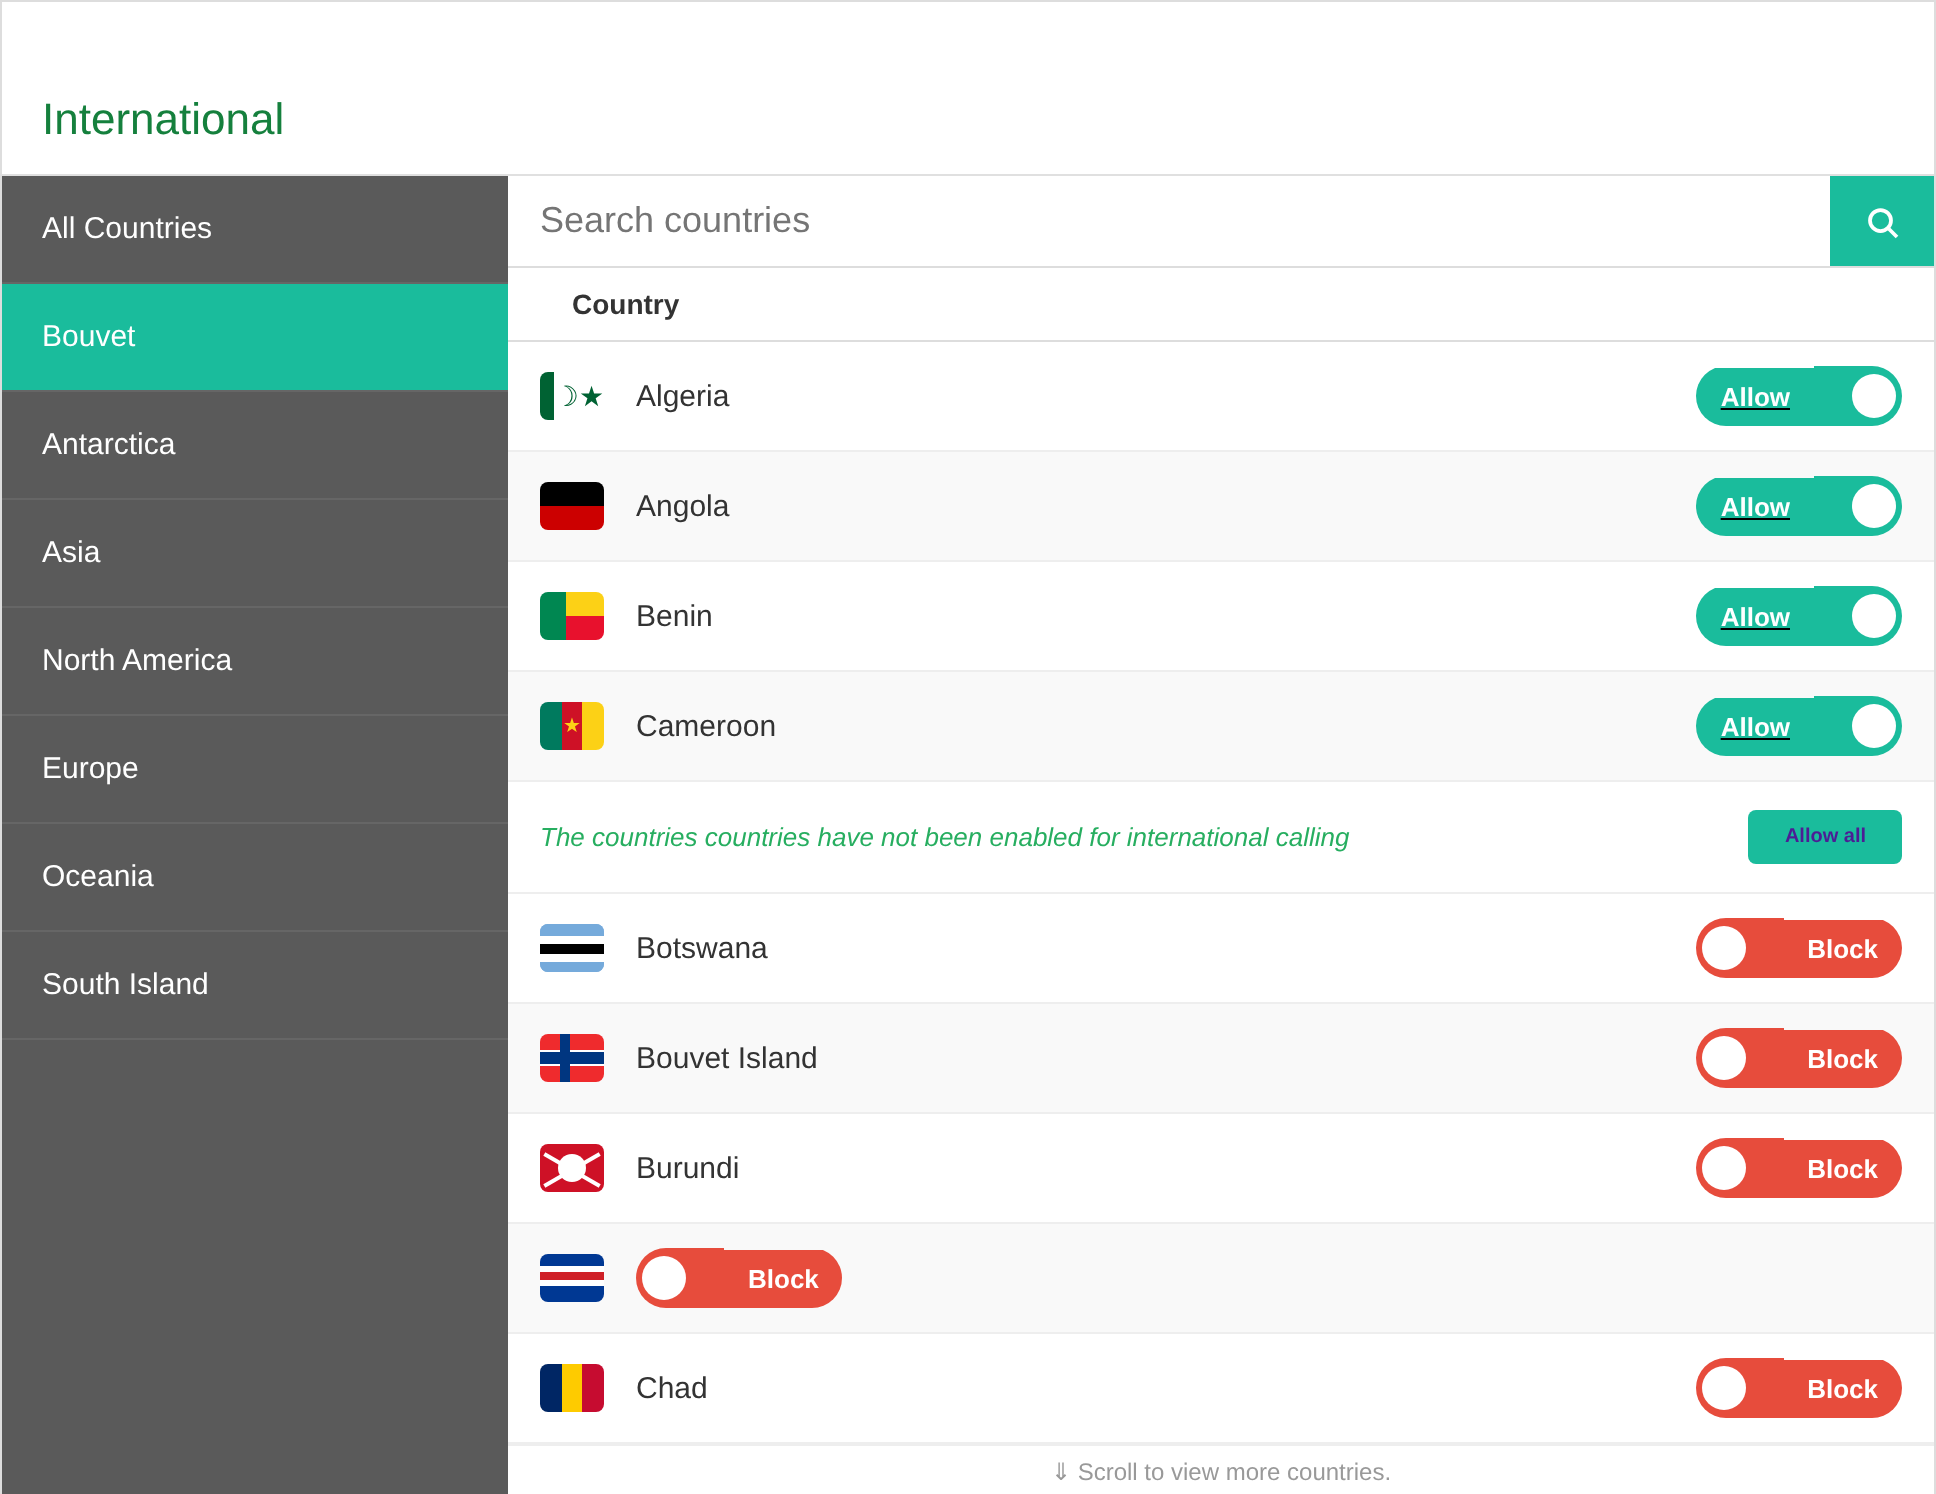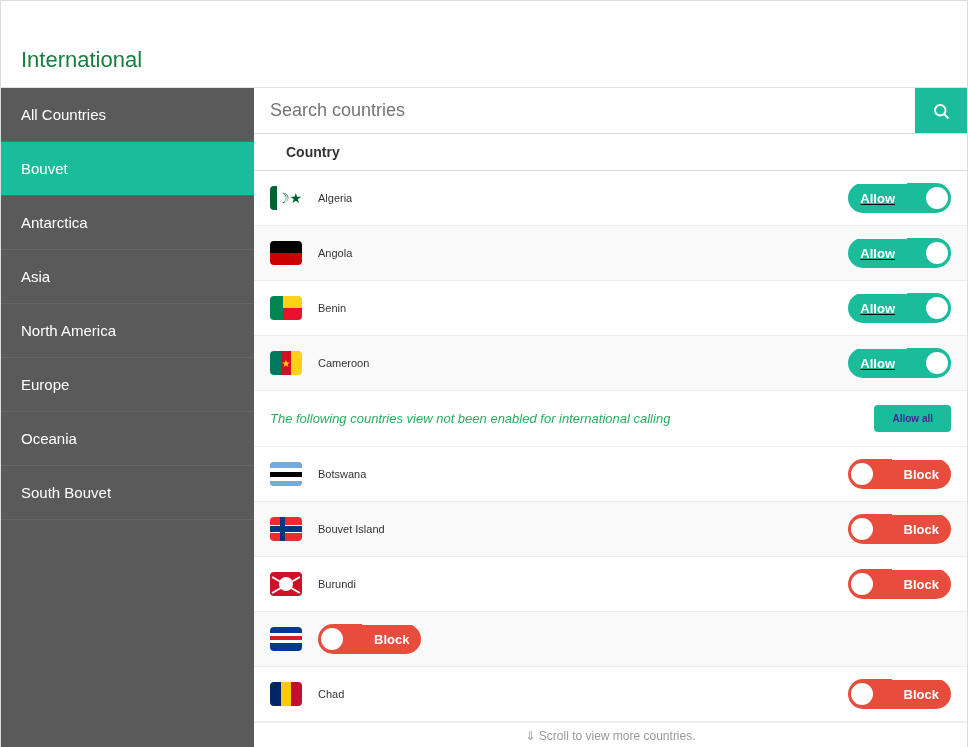--- a/index.html
+++ b/index.html
@@ -114,21 +114,21 @@
       height: 24px;
       border-radius: 4px;
       margin-right: 16px;
       flex-shrink: 0;
       overflow: hidden;
       display: flex;
     }
 
     .country-name {
       flex: 1;
-      font-size: 11px;
+      font-size: 15px;
       color: #333;
     }
 
     
     .allow-toggle {
       display: flex;
       align-items: center;
       border-radius: 20px;
       overflow: hidden;
       cursor: pointer;
@@ -272,21 +272,21 @@
 
     <div class="sidebar">
 
     <div class="sidebar-item">All Countries</div>
         <div class="sidebar-item active">Bouvet</div>
         <div class="sidebar-item">Antarctica</div>
         <div class="sidebar-item">Asia</div>
         <div class="sidebar-item">North America</div>
         <div class="sidebar-item">Europe</div>
         <div class="sidebar-item">Oceania</div>
-        <div class="sidebar-item">South Bouvet</div>
+        <div class="sidebar-item">South Island</div>
       </div>
 
     <div class="content">
 
       <div class="search-bar">
         <input class="search-input" type="text" placeholder="Search countries" style="">
         <button class="search-button">
           <svg width="18" height="18" viewBox="0 0 24 24" fill="none" stroke="white" stroke-width="2.5">
             <circle cx="11" cy="11" r="7"></circle>
             <line x1="16.5" y1="16.5" x2="22" y2="22"></line>
@@ -355,21 +355,21 @@
               </div>
               <span class="country-name">Cameroon</span>
               <div class="allow-toggle">
                 <span class="label-part">Allow</span>
                 <div class="switch-part"></div>
               </div>
             </div>
           </div>
 
         <div class="divider-section">
-          <span class="divider-text">The following countries view not been enabled for international calling</span>
+          <span class="divider-text">The countries countries have not been enabled for international calling</span>
           <button class="allow-all-btn">Allow all</button>
         </div>
 
         <div id="blocked-rows">
             <div class="country-row">
               <div class="country-flag">
                 <div style="width:100%;height:100%;display:flex;flex-direction:column;background:#75aadb">
                   <div style="flex:1;background:#75aadb"></div>
                   <div style="height:4px;background:#fff"></div>
                   <div style="height:5px;background:#000"></div>

